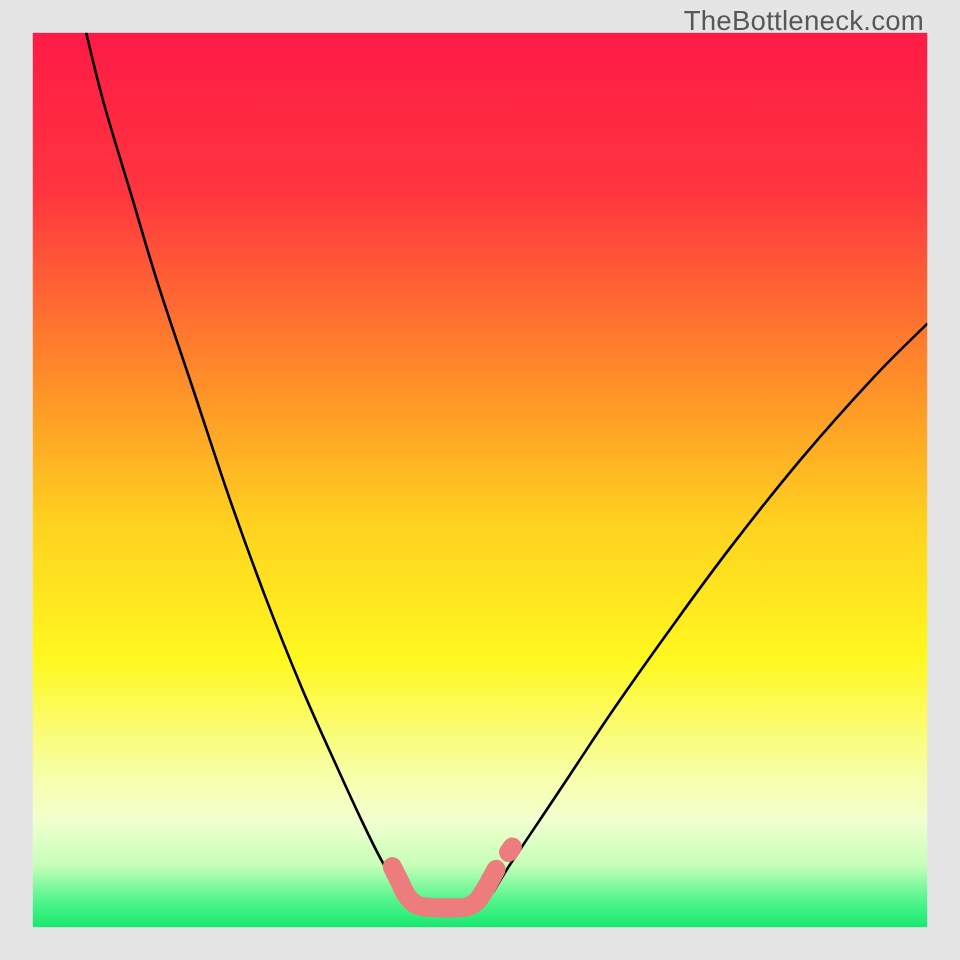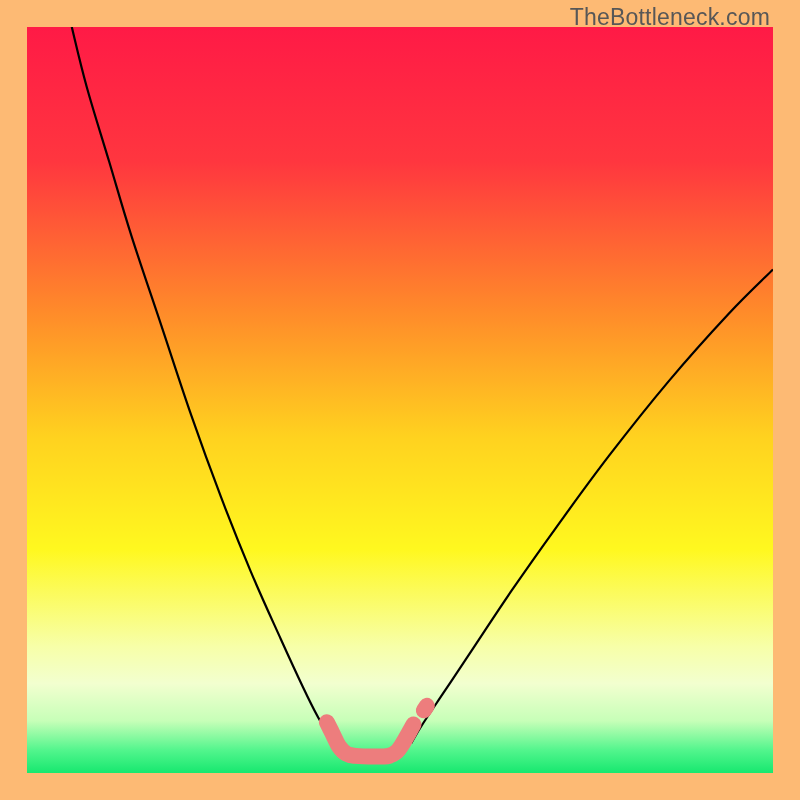--- a/index.html
+++ b/index.html
@@ -7,21 +7,21 @@
     padding: 0;
     width: 800px;
     height: 800px;
     background: #000;
     overflow: hidden;
   }
   .frame {
     position: absolute;
     left: 0; top: 0;
     width: 800px; height: 800px;
-    background: #fdba74;
+    background: #e5e5e5;
   }
   .plot-area {
     position: absolute;
     left: 27px;
     top: 27px;
     width: 746px;
     height: 746px;
     overflow: hidden;
   }
   .gradient-bg {

